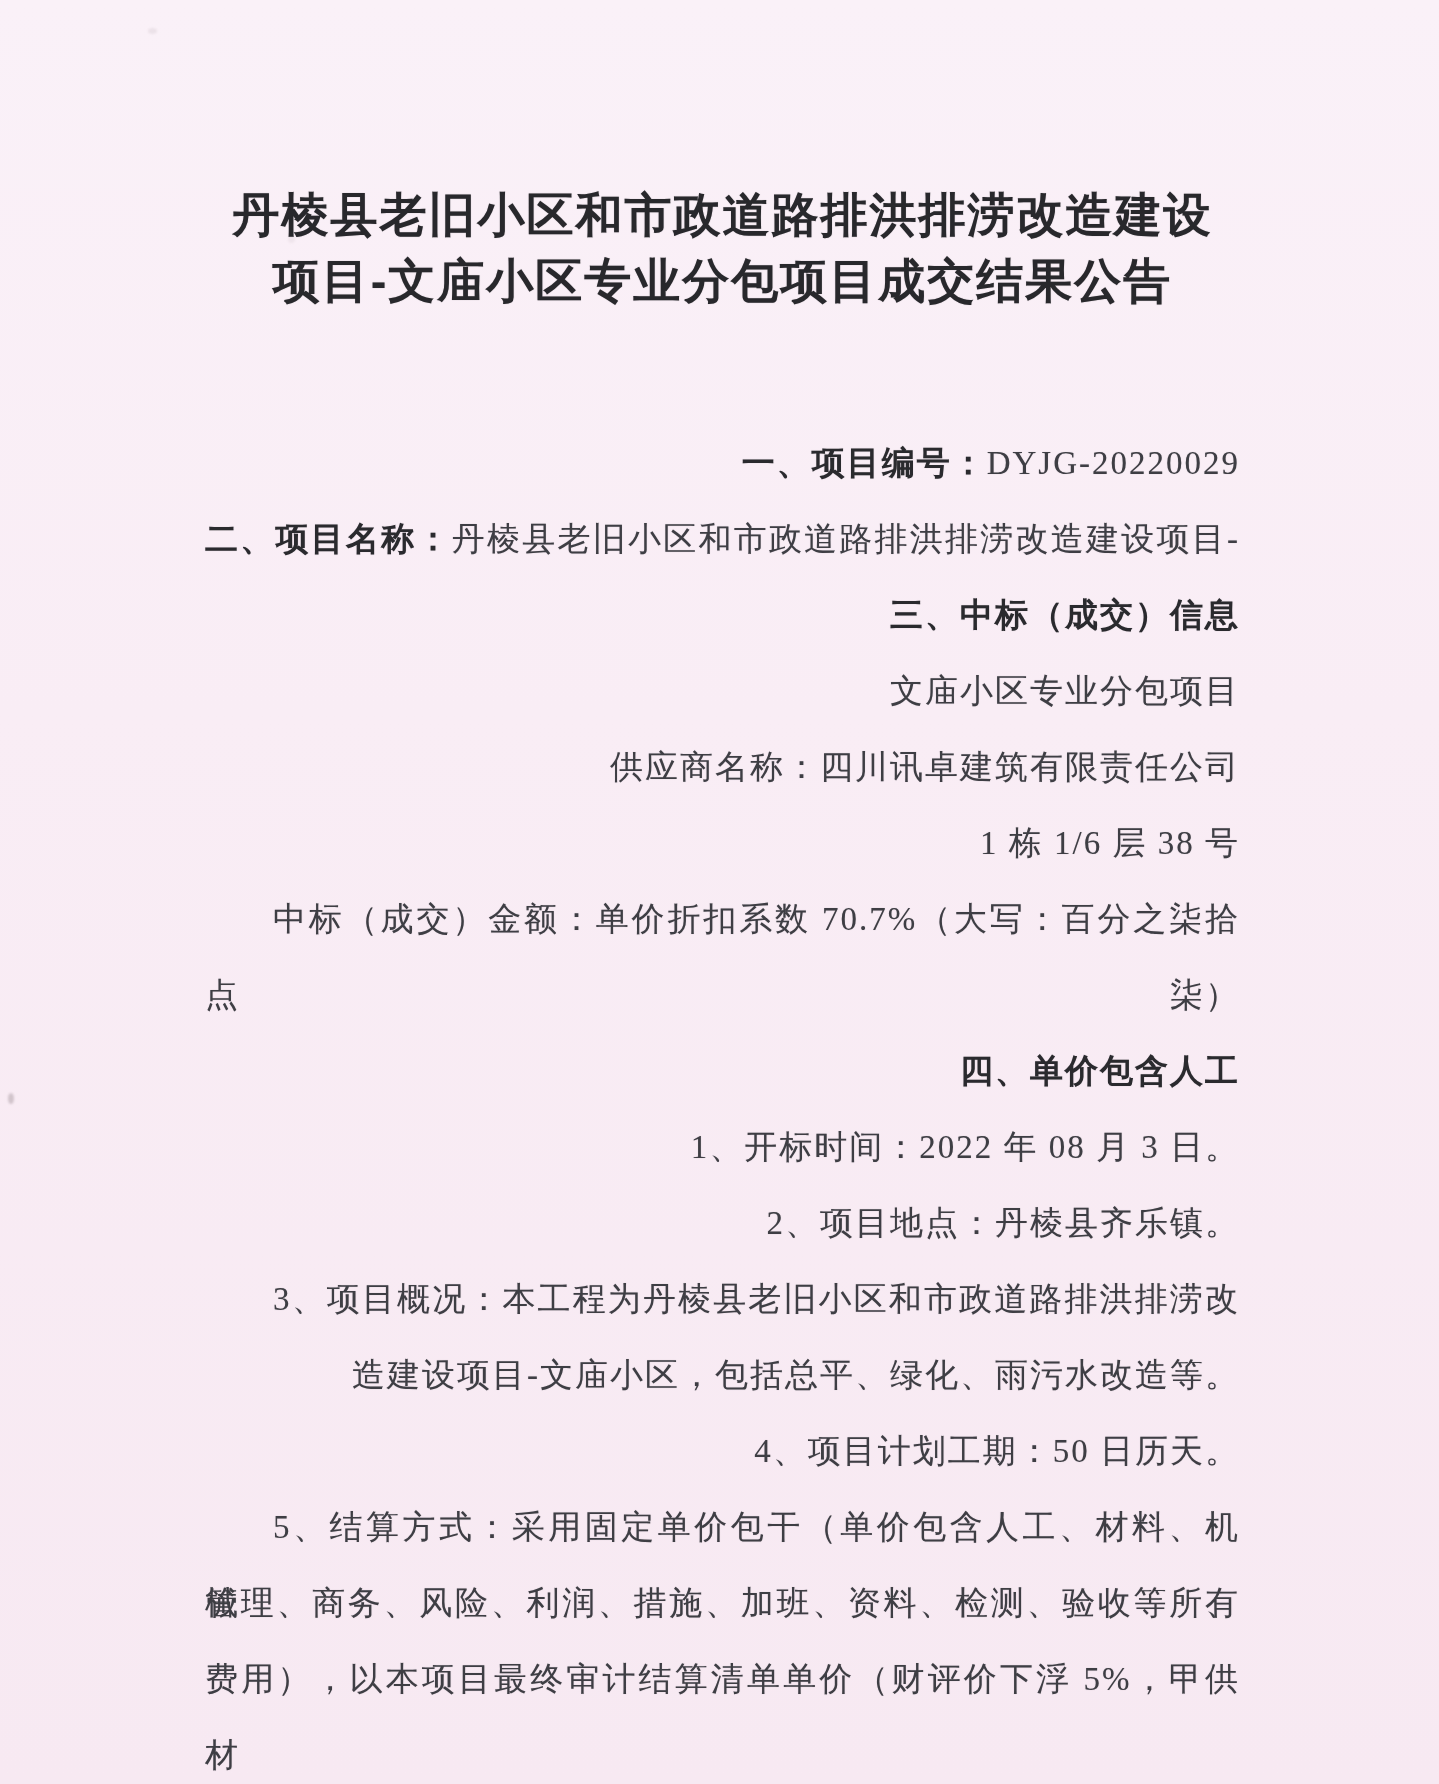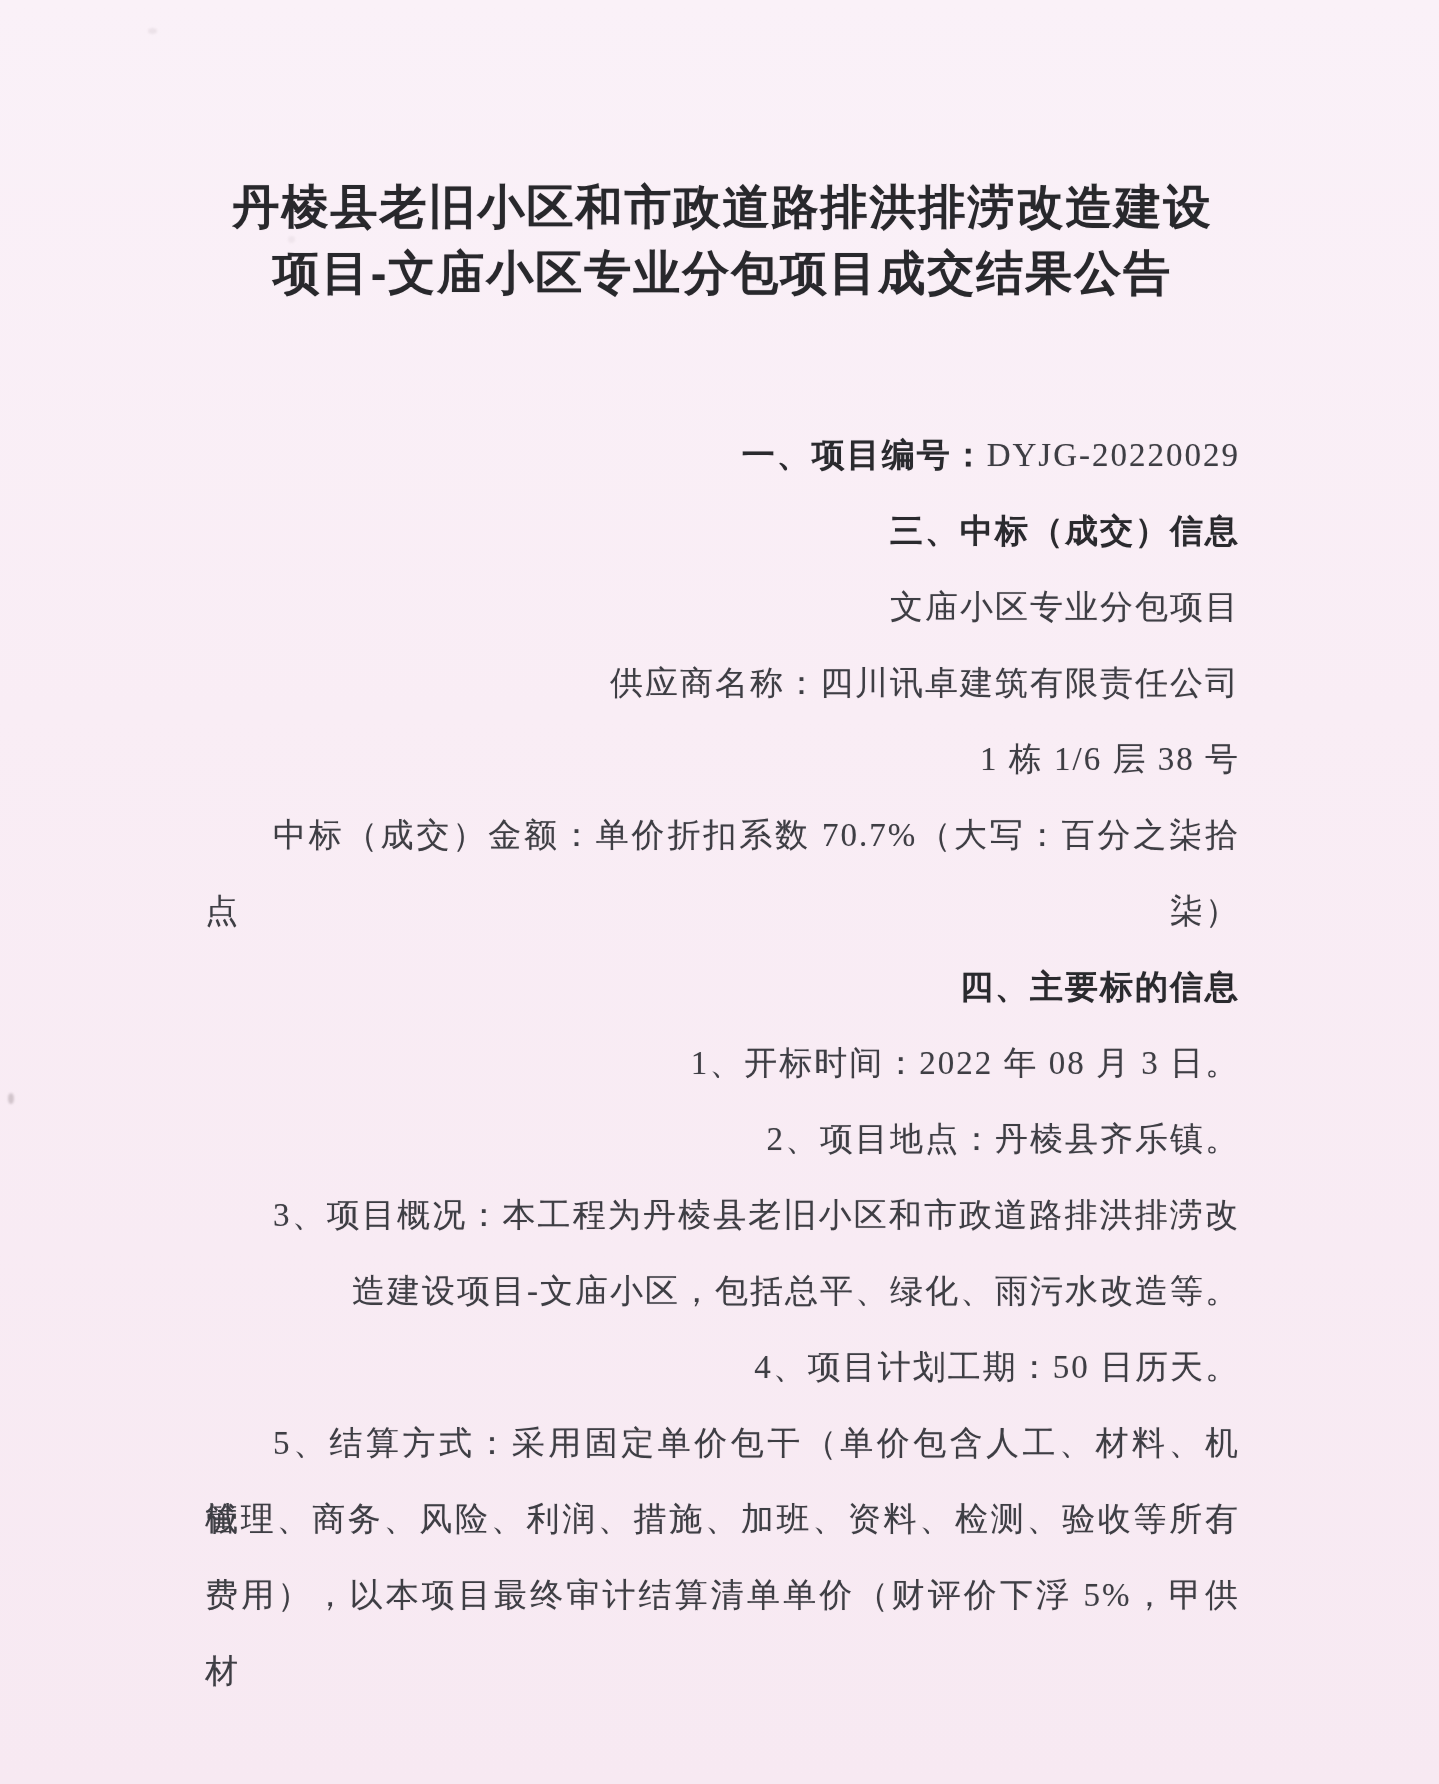--- a/index.html
+++ b/index.html
@@ -8,21 +8,21 @@
     width:1439px;
     height:1784px;
     overflow:hidden;
     background:linear-gradient(180deg,#faf1f8 0%,#f9edf5 40%,#f7e9f2 100%);
     font-family:"Liberation Serif","DejaVu Serif",serif;
     color:#3e3e44;
   }
   .content{
     position:absolute;
     left:205px;
-    top:0;
+    top:8px;
     width:1035px;
   }
   .title{
     margin:174px 0 0 0;
     text-align:center;
     font-family:"Liberation Sans","DejaVu Sans",sans-serif;
     font-weight:700;
     font-size:47px;
     letter-spacing:2px;
     color:#28282c;
@@ -80,35 +80,36 @@
 
     <div class="title">
       <div class="title-line">丹棱县老旧小区和市政道路排洪排涝改造建设</div>
       <div class="title-line">项目-文庙小区专业分包项目成交结果公告</div>
     </div>
 
     <div class="body-block">
 
       <div class="b-line"><span class="hd">一、项目编号：</span><span>DYJG-20220029</span></div>
 
+      <div class="b-line j"><span class="hd">二、项目名称：</span><span>丹棱县老旧小区和市政道路排洪排涝改造建设项目-</span></div>
 
       <div class="b-line head">三、中标（成交）信息</div>
 
       <div class="b-line">文庙小区专业分包项目</div>
 
       <div class="b-line ind">供应商名称：四川讯卓建筑有限责任公司</div>
 
 
       <div class="b-line">1 栋 1/6 层 38 号</div>
 
       <div class="b-line ind j">中标（成交）金额：单价折扣系数 70.7%（大写：百分之柒拾点</div>
 
       <div class="b-line">柒）</div>
 
-      <div class="b-line head">四、主要标的信息</div>
+      <div class="b-line head">四、单价包含人工</div>
 
       <div class="b-line ind">1、开标时间：2022 年 08 月 3 日。</div>
 
       <div class="b-line ind">2、项目地点：丹棱县齐乐镇。</div>
 
       <div class="b-line ind j">3、项目概况：本工程为丹棱县老旧小区和市政道路排洪排涝改</div>
 
       <div class="b-line">造建设项目-文庙小区，包括总平、绿化、雨污水改造等。</div>
 
       <div class="b-line ind">4、项目计划工期：50 日历天。</div>

